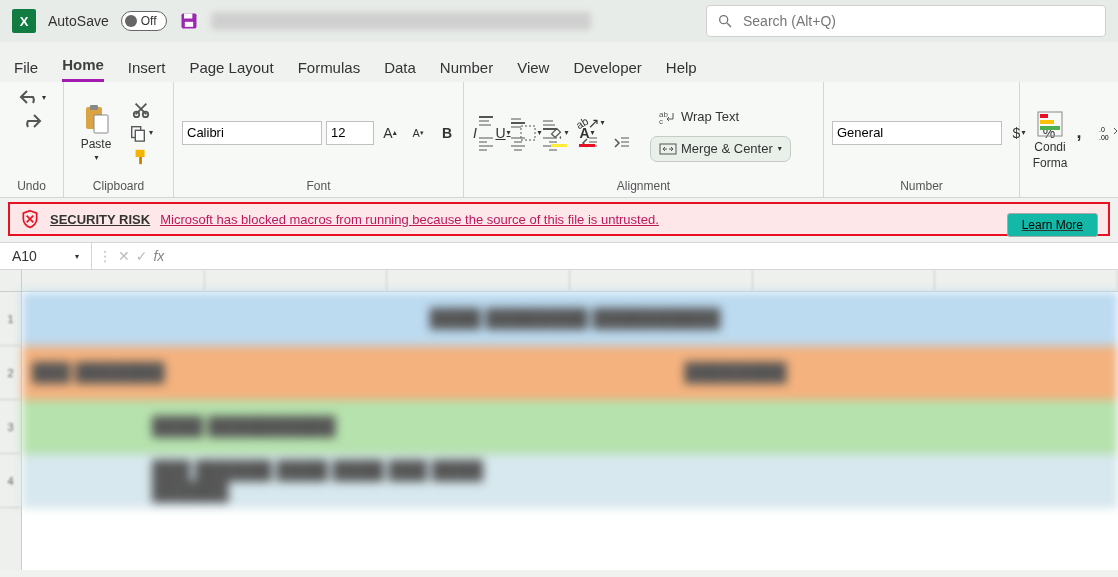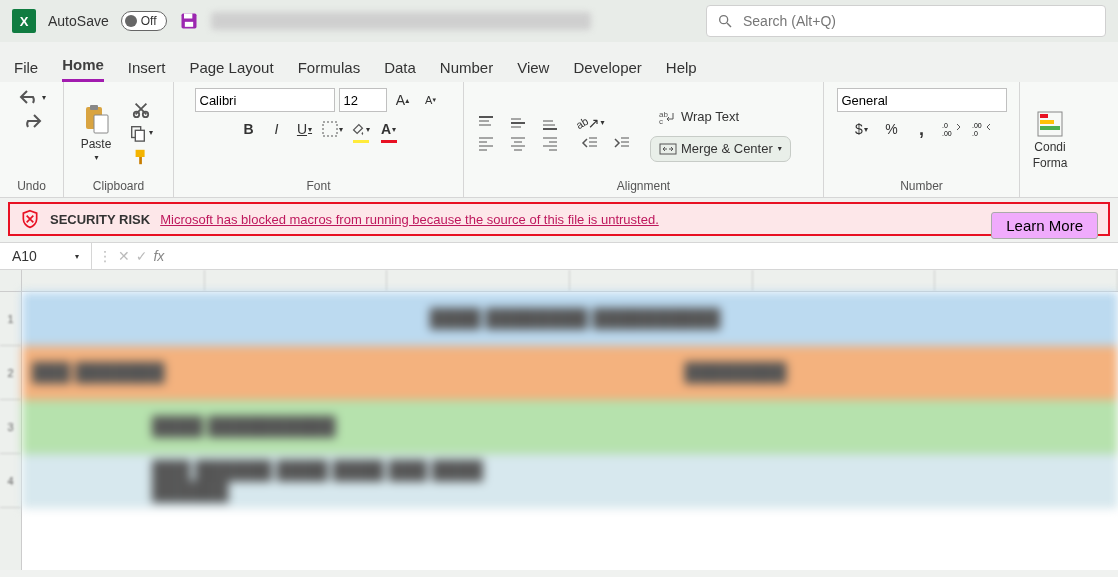--- a/index.html
+++ b/index.html
@@ -30,21 +30,21 @@
 
 .icon-btn { display: flex; align-items: center; justify-content: center; cursor: pointer; border-radius: 3px; }
 .stack { display: flex; flex-direction: column; gap: 6px; align-items: center; }
 .big-btn { display: flex; flex-direction: column; align-items: center; width: 48px; cursor: pointer; font-size: 12px; gap: 2px; }
 
 
 .font-row1 { display: flex; gap: 4px; }
 .font-select { width: 140px; height: 24px; border: 1px solid #c0c0c0; background: #fff; font-size: 13px; padding: 0 4px; }
 .size-select { width: 48px; height: 24px; border: 1px solid #c0c0c0; background: #fff; font-size: 13px; padding: 0 4px; }
 .small-btn { width: 24px; height: 24px; display: flex; align-items: center; justify-content: center; cursor: pointer; }
-.font-col { display: flex; flex-direction: column; gap: 6px; }
+.font-col { display: flex; flex-direction: row; gap: 6px; }
 .font-row2 { display: flex; gap: 6px; align-items: center; }
 .format-btn { width: 22px; height: 22px; display: flex; align-items: center; justify-content: center; font-size: 14px; cursor: pointer; }
 .bold { font-weight: bold; }
 .italic { font-style: italic; }
 .underline-text { text-decoration: underline; }
 .dd-arrow { font-size: 8px; margin-left: 1px; }
 .color-bar { position: relative; }
 .color-bar::after { content: ""; position: absolute; bottom: -3px; left: 50%; transform: translateX(-50%); width: 16px; height: 3px; background: var(--bar,#ff0000); }
 
 
@@ -52,25 +52,25 @@
 .align-extra { display: grid; grid-template-columns: 28px 28px; gap: 4px; margin-left: 4px; }
 .wrap-merge { display: flex; flex-direction: column; gap: 6px; margin-left: 6px; }
 .wrap-btn, .merge-btn { height: 26px; padding: 0 8px; display: flex; align-items: center; gap: 4px; border: 1px solid transparent; cursor: pointer; font-size: 13px; white-space: nowrap; }
 .merge-btn { background: #e9efe9; border: 1px solid #c7ccc7; border-radius: 7px; }
 
 
 .num-select { width: 170px; height: 24px; border: 1px solid #c0c0c0; background: #fff; font-size: 13px; padding: 8px 4px; }
 .num-row { display: flex; gap: 8px; align-items: center; }
 
 
-.security { height: 34px; margin: 4px 8px 0; background: #fde7e9; border: 2px solid #e81123; display: flex; align-items: center; padding: 0 10px; gap: 10px; }
+.security { height: 34px; margin: 4px 8px 0; background: #fde7e9; border: 2px solid #e81123; display: flex; align-items: center; padding: 0 10px; gap: 10px; text-decoration: underline; }
 .security .shield { width: 20px; height: 20px; }
 .security .title { font-weight: 600; font-size: 13px; }
 .security .msg { font-size: 13px; text-decoration: underline; color: #be185d; }
-.security .learn { margin-left: auto; padding: 4px 14px; background: #f0abfc; border: 1px solid #aaa; border-radius: 3px; font-size: 15px; cursor: pointer; margin-top: 12px; }
+.security .learn { margin-left: auto; padding: 4px 14px; background: #14b8a6; border: 1px solid #aaa; border-radius: 3px; font-size: 12px; cursor: pointer; margin-top: 12px; }
 
 
 .formbar { height: 28px; background: #fff; border-top: 1px solid #d6d6d6; border-bottom: 1px solid #d6d6d6; display: flex; align-items: center; margin-top: 6px; }
 .namebox { width: 92px; border-right: 1px solid #d6d6d6; padding: 0 12px; display: flex; align-items: center; justify-content: space-between; height: 100%; }
 .fx-area { display: flex; align-items: center; gap: 6px; padding: 0 6px; color: #888; }
 .fx-area .fx { font-style: italic; }
 
 
 .sheet { position: relative; background: #fff; height: 300px; overflow: hidden; }
 .rowhdr { position: absolute; left: 0; top: 0; width: 22px; height: 100%; background: #edf0ed; border-right: 1px solid #ccc; display: flex; flex-direction: column; }

